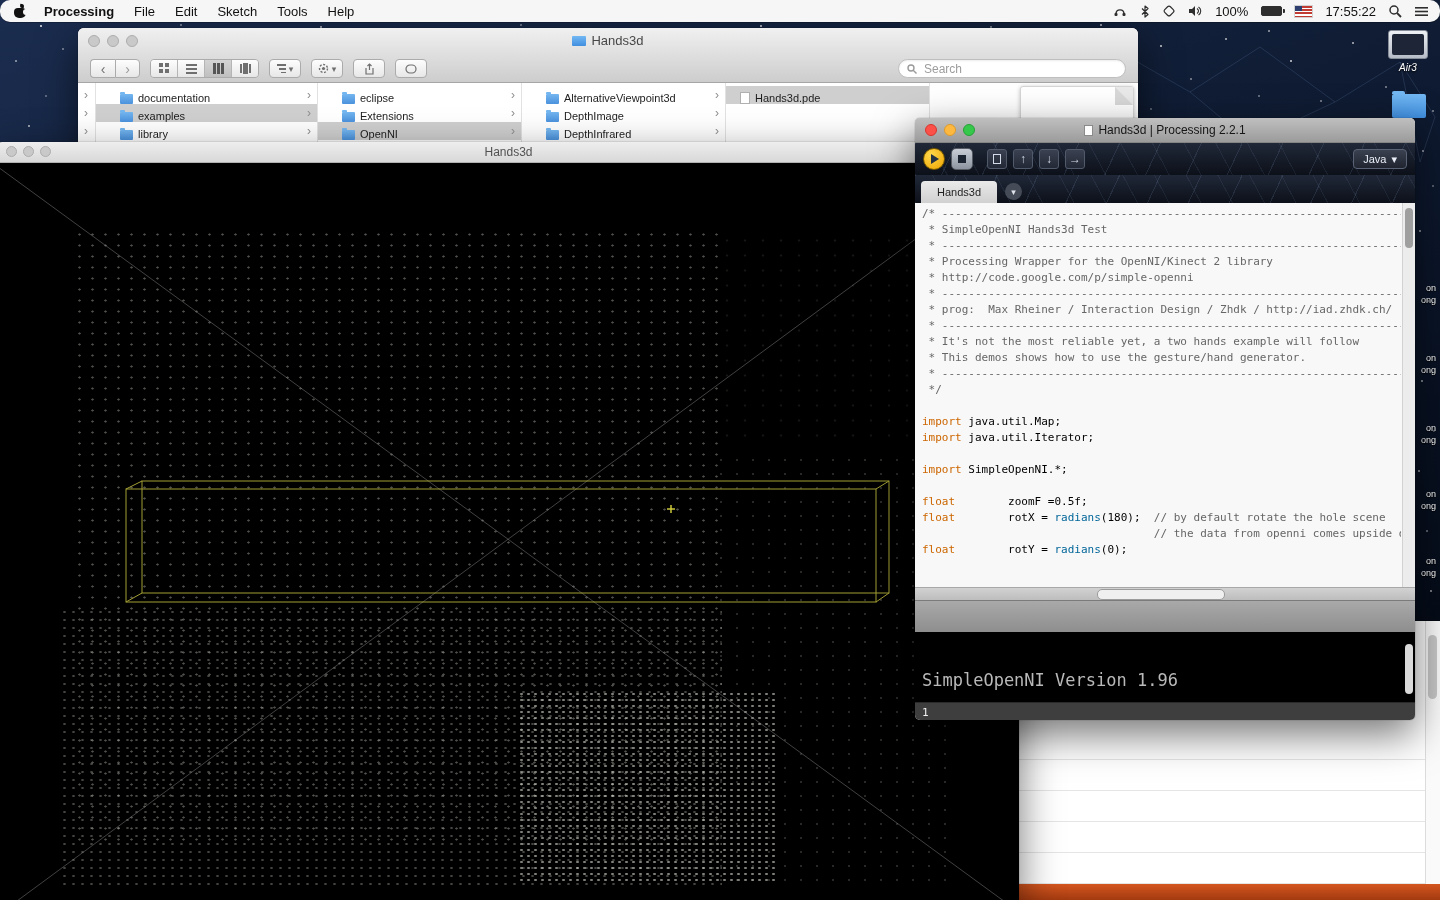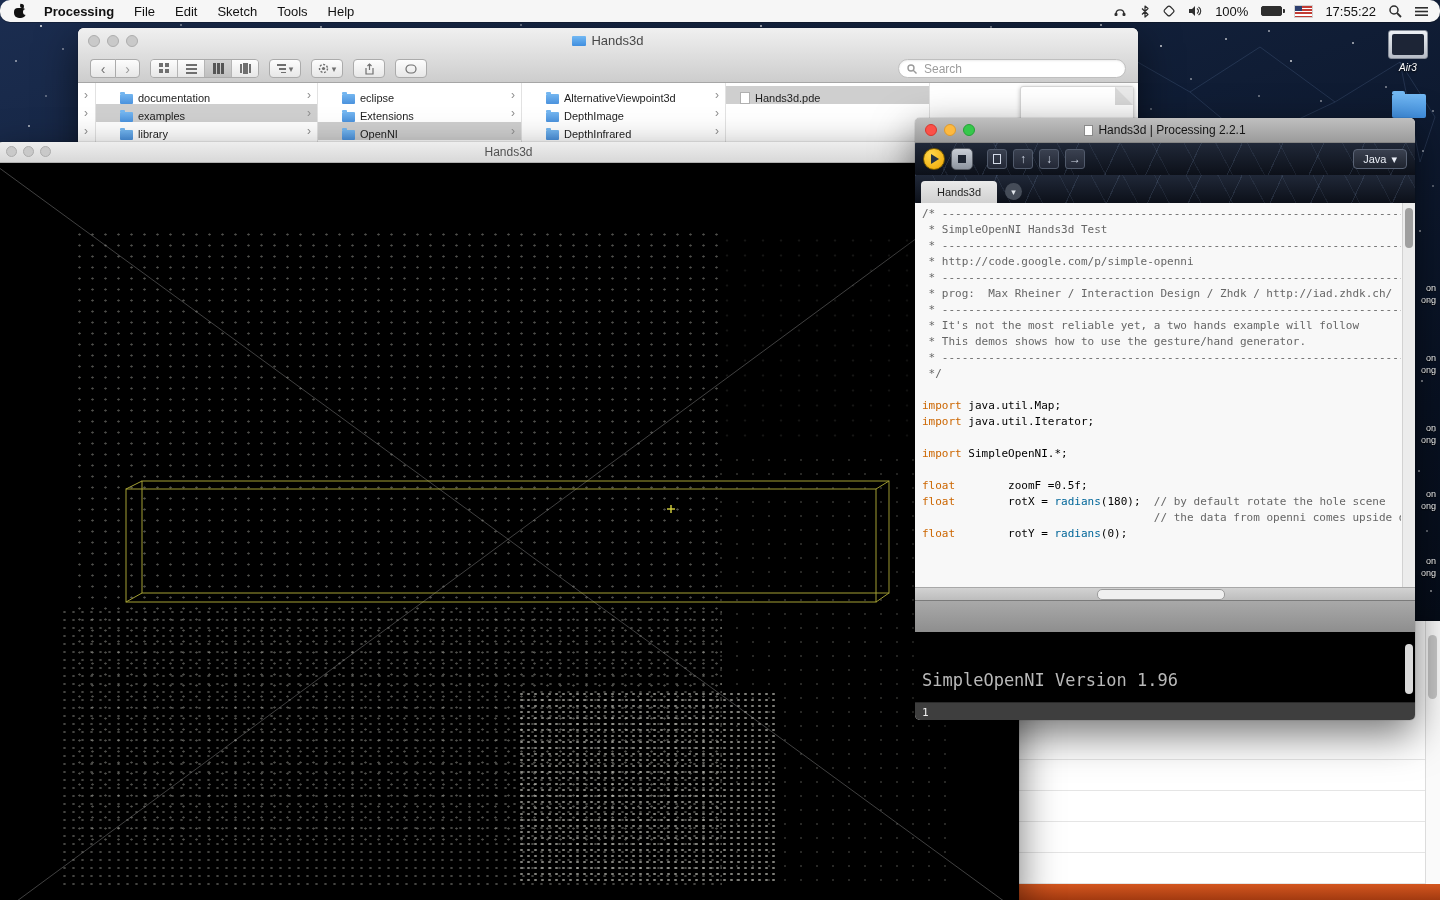--- a/index.html
+++ b/index.html
@@ -435,20 +435,21 @@
       <span class="tab">Hands3d</span>
       <span class="tab-menu">
           <span>▾</span>
         </span>
     </div>
     <div class="i-code">
       <div class="code-lines">
           <div class="code-line"><span class="tok-c">/* ------------------------------------------------------------------------------------------</span></div>
           <div class="code-line"><span class="tok-c"> * SimpleOpenNI Hands3d Test</span></div>
           <div class="code-line"><span class="tok-c"> * ------------------------------------------------------------------------------------------</span></div>
+          <div class="code-line"><span class="tok-c"> * Processing Wrapper for the OpenNI/Kinect 2 library</span></div>
           <div class="code-line"><span class="tok-c"> * http://code.google.com/p/simple-openni</span></div>
           <div class="code-line"><span class="tok-c"> * ------------------------------------------------------------------------------------------</span></div>
           <div class="code-line"><span class="tok-c"> * prog:  Max Rheiner / Interaction Design / Zhdk / http://iad.zhdk.ch/</span></div>
           <div class="code-line"><span class="tok-c"> * ------------------------------------------------------------------------------------------</span></div>
           <div class="code-line"><span class="tok-c"> * It's not the most reliable yet, a two hands example will follow</span></div>
           <div class="code-line"><span class="tok-c"> * This demos shows how to use the gesture/hand generator.</span></div>
           <div class="code-line"><span class="tok-c"> * ------------------------------------------------------------------------------------------</span></div>
           <div class="code-line"><span class="tok-c"> */</span></div>
           <div class="code-line">&nbsp;</div>
           <div class="code-line"><span class="tok-k">import</span><span class="tok-p"> java.util.Map;</span></div>

